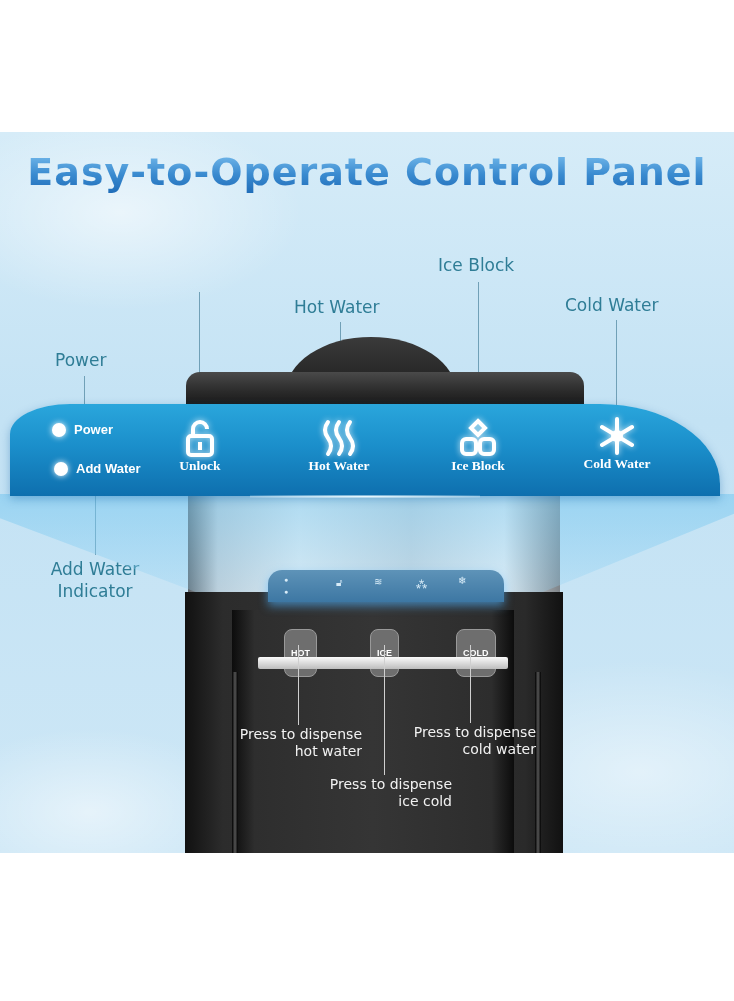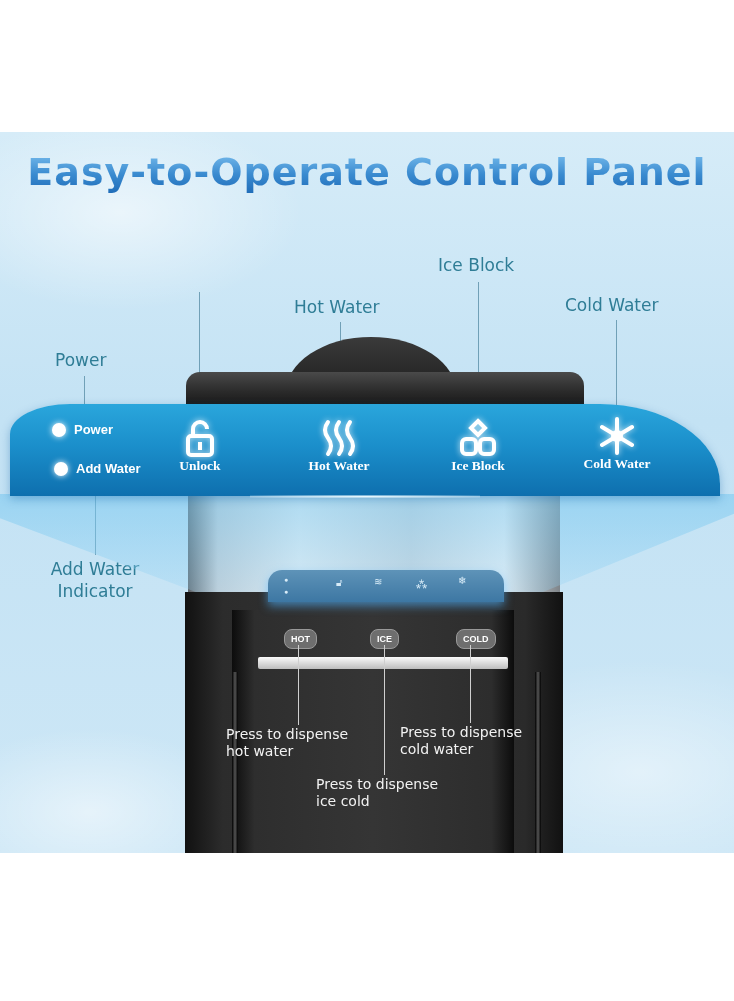--- a/index.html
+++ b/index.html
@@ -19,23 +19,23 @@
   .lid{position:absolute;left:186px;top:240px;width:398px;height:36px;background:linear-gradient(180deg,#4a4a4a 0%,#2a2a2a 55%,#161616 100%);border-radius:14px 14px 4px 4px;}
   .steel{position:absolute;left:188px;top:350px;width:372px;height:110px;background:linear-gradient(90deg,#5c6166 0%,#c9ced3 8%,#eef1f3 30%,#d2d7dc 60%,#f0f2f4 85%,#7e8489 100%);}
   .glow{position:absolute;left:0;top:362px;width:734px;height:110px;
     background:linear-gradient(180deg,rgba(120,200,240,.55),rgba(160,215,245,.25));
     clip-path:polygon(0 0,100% 0,100% 18%,70% 100%,31% 100%,0 22%);}
   .body{position:absolute;left:185px;top:460px;width:378px;height:276px;background:linear-gradient(90deg,#111 0%,#2c2c2c 10%,#333 50%,#2a2a2a 90%,#111 100%);}
   .mini-panel{position:absolute;left:268px;top:438px;width:236px;height:32px;border-radius:14px 14px 0 0;background:linear-gradient(180deg,#5e93b8,#3d77a3);box-shadow:0 4px 10px rgba(80,180,255,.6);}
   .mini-panel span{position:absolute;color:#d8ecf8;font-size:10px;}
   .recess{position:absolute;left:232px;top:478px;width:282px;height:258px;background:linear-gradient(90deg,#0c0c0c 0%,#2e2e2e 8%,#353535 50%,#2d2d2d 92%,#0c0c0c 100%);}
   .rail{position:absolute;left:258px;top:525px;width:250px;height:12px;background:linear-gradient(180deg,#fafafa,#bdbdbd);border-radius:2px;}
-  .pill{position:absolute;top:497px;height:14px;padding:2px 6px;border-radius:8px;background:#6e6e6e;border:1px solid #999;color:#fff;font-size:9px;font-weight:bold;line-height:14px;text-align:center;}
+  .pill{position:absolute;top:497px;height:14px;padding:16px 6px;border-radius:8px;background:#6e6e6e;border:1px solid #999;color:#fff;font-size:9px;font-weight:bold;line-height:14px;text-align:center;}
   .side-bar{position:absolute;top:540px;width:6px;height:196px;background:linear-gradient(90deg,#000,#555,#000);}
-  .dispense{position:absolute;color:#f2f2f2;font-family:"DejaVu Sans",sans-serif;font-size:14px;line-height:17px;text-align:left;white-space:nowrap;}
+  .dispense{position:absolute;color:#f2f2f2;font-family:"DejaVu Sans",sans-serif;font-size:14px;line-height:17px;text-align:right;white-space:nowrap;}
   .dline{position:absolute;width:1px;background:#cfcfcf;}
   
   .banner{position:absolute;left:10px;top:272px;width:710px;height:92px;
     background:linear-gradient(180deg,#2aa6dc 0%,#1b8fcb 45%,#0e6fae 100%);
     border-radius:60px 120px 0 0/30px 80px 0 0;box-shadow:0 3px 10px rgba(0,90,160,.35);}
   .banner::after{content:"";position:absolute;left:240px;right:240px;bottom:-2px;height:3px;background:radial-gradient(ellipse at center,#e8f8ff,rgba(130,210,255,0));}
   .ind{position:absolute;display:flex;align-items:center;gap:8px;color:#fff;font-weight:bold;font-size:13px;}
   .dot{width:14px;height:14px;border-radius:50%;background:#fff;box-shadow:0 0 6px #fff;}
   .btn{position:absolute;width:110px;text-align:center;color:#fff;}
   .btn .ic{height:40px;display:flex;align-items:center;justify-content:center;filter:drop-shadow(0 0 3px rgba(255,255,255,.8));}

